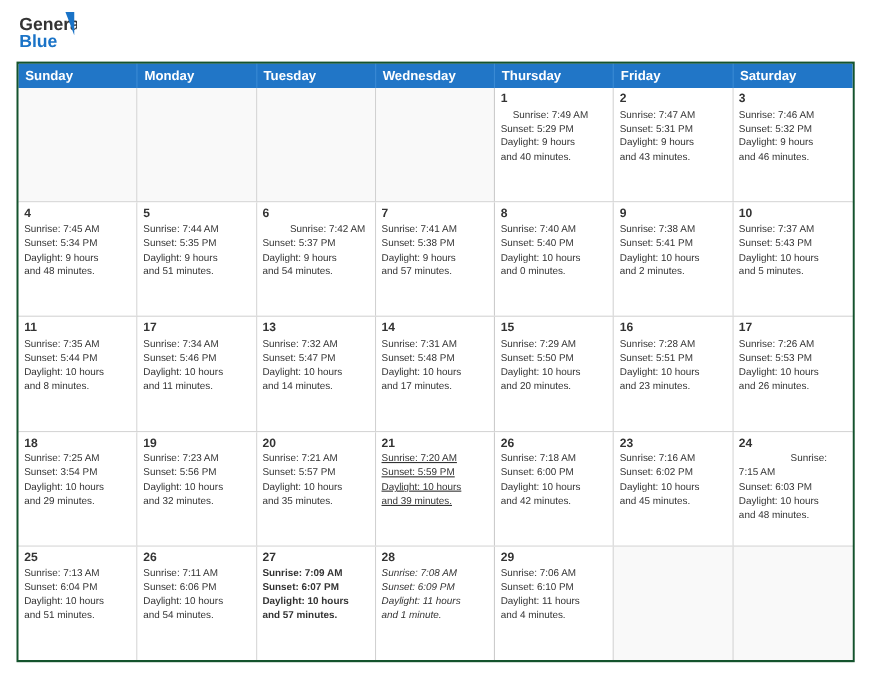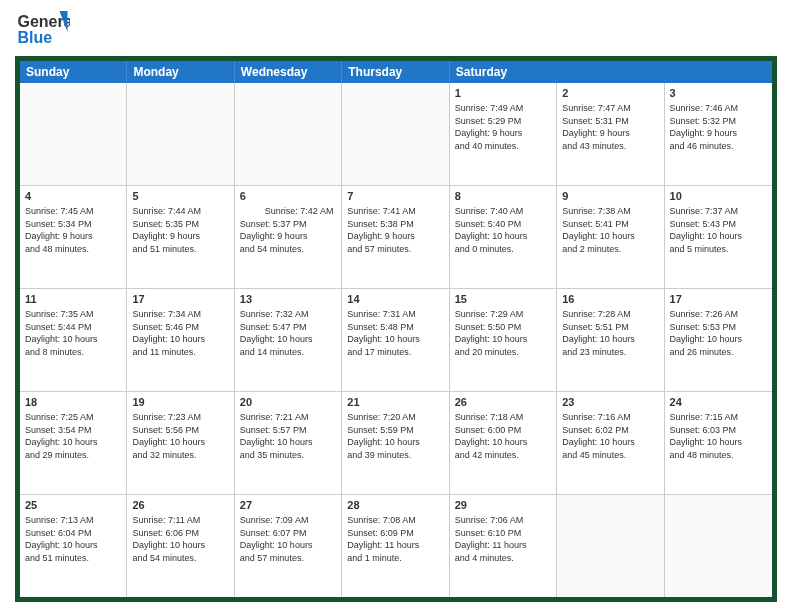--- a/index.html
+++ b/index.html
@@ -38,21 +38,21 @@
       line-height: 1.1;
     }
     .location {
       font-size: 14px;
       color: #555;
     }
     .calendar {
       flex: 1;
       display: flex;
       flex-direction: column;
-      border: 5px solid #14532d;
+      border: 2px solid #14532d;
     }
     .cal-header {
       display: grid;
       grid-template-columns: repeat(7, 1fr);
       background: #2176c7;
     }
     .cal-header-cell {
       color: #fff;
       font-size: 12px;
       font-weight: bold;
@@ -112,31 +112,33 @@
     <div class="title-block">
       <div class="month-year"></div>
       <div class="location"></div>
     </div>
   </div>
 
   <div class="calendar">
     <div class="cal-header">
     <div class="cal-header-cell">Sunday</div>
         <div class="cal-header-cell">Monday</div>
+        <div class="cal-header-cell">Tuesday</div>
         <div class="cal-header-cell">Wednesday</div>
         <div class="cal-header-cell">Thursday</div>
+        <div class="cal-header-cell">Friday</div>
         <div class="cal-header-cell">Saturday</div>
       </div>
     <div class="cal-body">
     <div class="cal-row">
           <div class="cal-cell empty"></div>
           <div class="cal-cell empty"></div>
           <div class="cal-cell empty"></div>
           <div class="cal-cell empty"></div>
-          <div class="cal-cell"><span class="day-num">1</span><span class="cell-text" style="white-space: pre-line;">Sunrise: 7:49 AM
+          <div class="cal-cell"><span class="day-num">1</span><span class="cell-text" style="white-space: pre-line; margin-left: 11px;">Sunrise: 7:49 AM
 Sunset: 5:29 PM
 Daylight: 9 hours
 and 40 minutes.</span></div>
           <div class="cal-cell"><span class="day-num">2</span><span class="cell-text" style="white-space: pre-line; text-align: center;">Sunrise: 7:47 AM
 Sunset: 5:31 PM
 Daylight: 9 hours
 and 43 minutes.</span></div>
           <div class="cal-cell"><span class="day-num">3</span><span class="cell-text" style="white-space: pre-line;">Sunrise: 7:46 AM
 Sunset: 5:32 PM
 Daylight: 9 hours
@@ -208,51 +210,51 @@
 Daylight: 10 hours
 and 29 minutes.</span></div>
           <div class="cal-cell"><span class="day-num">19</span><span class="cell-text" style="white-space: pre-line;">Sunrise: 7:23 AM
 Sunset: 5:56 PM
 Daylight: 10 hours
 and 32 minutes.</span></div>
           <div class="cal-cell"><span class="day-num">20</span><span class="cell-text" style="white-space: pre-line;">Sunrise: 7:21 AM
 Sunset: 5:57 PM
 Daylight: 10 hours
 and 35 minutes.</span></div>
-          <div class="cal-cell"><span class="day-num">21</span><span class="cell-text" style="white-space: pre-line;">Sunrise: 7:20 AM
+          <div class="cal-cell"><span class="day-num">21</span><span class="cell-text" style="white-space: pre-line; text-decoration: underline;">Sunrise: 7:20 AM
 Sunset: 5:59 PM
 Daylight: 10 hours
 and 39 minutes.</span></div>
           <div class="cal-cell"><span class="day-num">26</span><span class="cell-text" style="white-space: pre-line;">Sunrise: 7:18 AM
 Sunset: 6:00 PM
 Daylight: 10 hours
 and 42 minutes.</span></div>
           <div class="cal-cell"><span class="day-num">23</span><span class="cell-text" style="white-space: pre-line;">Sunrise: 7:16 AM
 Sunset: 6:02 PM
 Daylight: 10 hours
 and 45 minutes.</span></div>
-          <div class="cal-cell"><span class="day-num">24</span><span class="cell-text" style="white-space: pre-line;">Sunrise: 7:15 AM
+          <div class="cal-cell"><span class="day-num">24</span><span class="cell-text" style="white-space: pre-line; margin-left: 47px;">Sunrise: 7:15 AM
 Sunset: 6:03 PM
 Daylight: 10 hours
 and 48 minutes.</span></div>
         </div>
         <div class="cal-row">
           <div class="cal-cell"><span class="day-num">25</span><span class="cell-text" style="white-space: pre-line;">Sunrise: 7:13 AM
 Sunset: 6:04 PM
 Daylight: 10 hours
 and 51 minutes.</span></div>
           <div class="cal-cell"><span class="day-num">26</span><span class="cell-text" style="white-space: pre-line;">Sunrise: 7:11 AM
 Sunset: 6:06 PM
 Daylight: 10 hours
 and 54 minutes.</span></div>
-          <div class="cal-cell"><span class="day-num">27</span><span class="cell-text" style="white-space: pre-line;">Sunrise: 7:09 AM
+          <div class="cal-cell"><span class="day-num">27</span><span class="cell-text" style="white-space: pre-line; font-weight: bold;">Sunrise: 7:09 AM
 Sunset: 6:07 PM
 Daylight: 10 hours
 and 57 minutes.</span></div>
-          <div class="cal-cell"><span class="day-num">28</span><span class="cell-text" style="white-space: pre-line;">Sunrise: 7:08 AM
+          <div class="cal-cell"><span class="day-num">28</span><span class="cell-text" style="white-space: pre-line; font-style: italic;">Sunrise: 7:08 AM
 Sunset: 6:09 PM
 Daylight: 11 hours
 and 1 minute.</span></div>
           <div class="cal-cell"><span class="day-num">29</span><span class="cell-text" style="white-space: pre-line;">Sunrise: 7:06 AM
 Sunset: 6:10 PM
 Daylight: 11 hours
 and 4 minutes.</span></div>
           <div class="cal-cell empty"></div>
           <div class="cal-cell empty"></div>
         </div>

